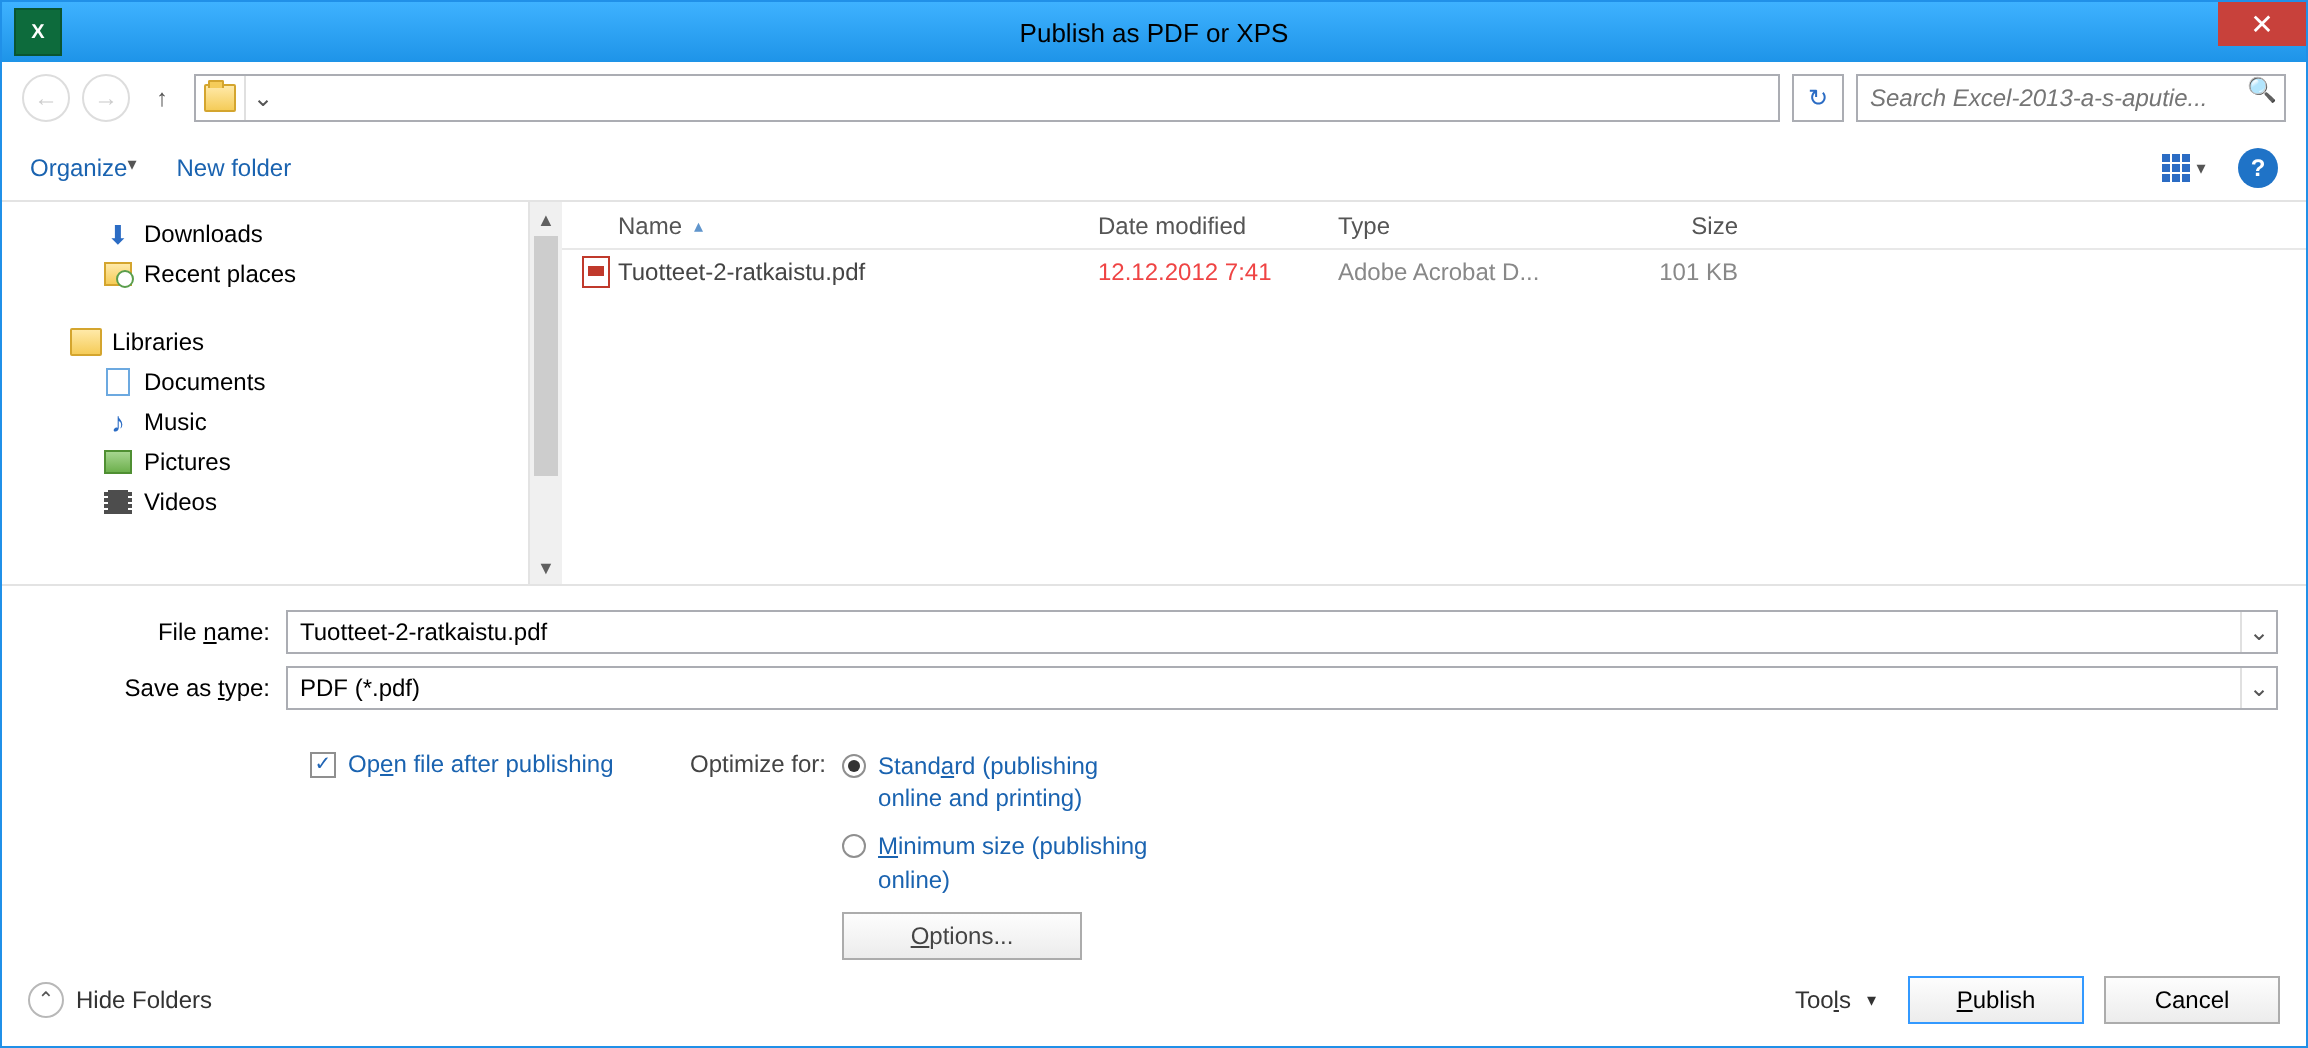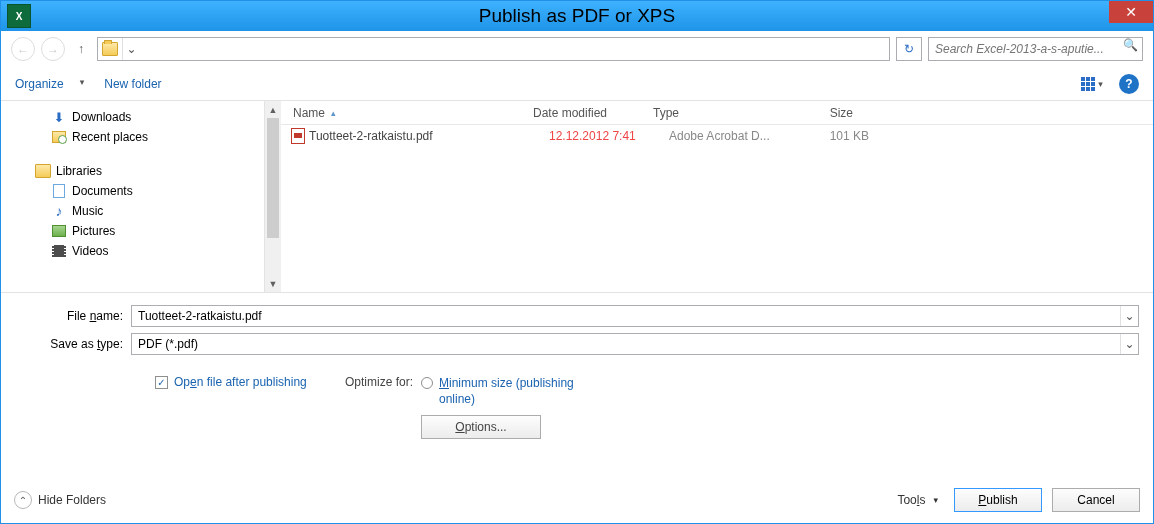--- a/index.html
+++ b/index.html
@@ -22,21 +22,21 @@
   }
   .app-icon {
     width: 24px; height: 24px; margin-left: 6px;
     background: #0d6b3c;
     display: flex; align-items: center; justify-content: center;
     color: #fff; font-weight: bold; font-size: 10px;
     border: 1px solid #0a5530;
   }
   .titlebar-title {
     position: absolute; left: 0; right: 0; text-align: center;
-    font-size: 19px; color: #000; pointer-events: none;
+    font-size: 13px; color: #000; pointer-events: none;
   }
   .close-btn {
     margin-left: auto;
     width: 44px; height: 22px;
     background: #c8413b;
     display: flex; align-items: center; justify-content: center;
     color: #fff; font-size: 14px;
     align-self: flex-start;
   }
 
@@ -132,21 +132,21 @@
     height: 34px;
     display: flex;
     align-items: center;
     padding: 0 14px;
     gap: 20px;
     background: #fff;
     border-bottom: 1px solid #e3e3e3;
   }
   .toolbar .link {
     color: #1a63b0;
-    display: flex; align-items: flex-start; gap: 16px;
+    display: flex; align-items: flex-start; gap: 0;
   }
   .toolbar-right {
     margin-left: auto;
     display: flex;
     align-items: center;
     gap: 8px;
   }
   .view-btn {
     width: 38px; height: 22px;
     display: flex; align-items: center; justify-content: center;
@@ -243,21 +243,21 @@
   .filelist {
     flex: 1;
     background: #fff;
   }
   .fl-header {
     display: flex;
     height: 24px;
     border-bottom: 1px solid #e8e8e8;
     color: #555;
     align-items: center;
-    padding-left: 12px;
+    padding-left: 28px;
   }
   .fl-col-name { width: 240px; display: flex; align-items: center; gap: 6px; }
   .fl-col-date { width: 120px; }
   .fl-col-type { width: 120px; }
   .fl-col-size { width: 100px; text-align: right; padding-right: 20px; }
   .sort-ind { color: #6095cc; font-size: 9px; }
   .fl-row {
     display: flex;
     height: 22px;
     align-items: center;
@@ -278,21 +278,21 @@
     position: absolute;
     top: 4px; left: 2px; right: 2px; height: 5px;
     background: #c0392b;
   }
   .fl-row .fl-col-name { width: 240px; }
   .fl-row .fl-col-date { width: 120px; color: #ef4444; }
   .fl-row .fl-col-type { width: 120px; color: #888; }
   .fl-row .fl-col-size { width: 100px; text-align: right; padding-right: 20px; color: #888; }
 
   .save-section {
-    padding: 12px 14px 0 14px;
+    padding: 12px 14px 0 26px;
   }
   .field-row {
     display: flex;
     align-items: center;
     margin-bottom: 6px;
   }
   .field-label {
     width: 116px;
     text-align: right;
     padding-right: 8px;
@@ -581,20 +581,26 @@
       <div class="chk checked"></div>
       <div class="opt-link">
         <span>Op</span><span class="ul">e</span><span>n file after publishing</span>
       </div>
     </div>
   </div>
   <div class="opt-mid">
     <div class="opt-label-row">
       <span>Optimize for:</span>
       <div class="radio-group">
+        <div class="radio-row">
+          <div class="radio checked"></div>
+          <div class="radio-label">
+            <span>Stand</span><span class="ul">a</span><span>rd (publishing online and printing)</span>
+          </div>
+        </div>
         <div class="radio-row">
           <div class="radio"></div>
           <div class="radio-label">
             <span class="ul">M</span><span>inimum size (publishing online)</span>
           </div>
         </div>
         <div class="options-btn-row">
           <div class="opt-button">
             <span class="ul">O</span>
               <span>ptions...</span>

